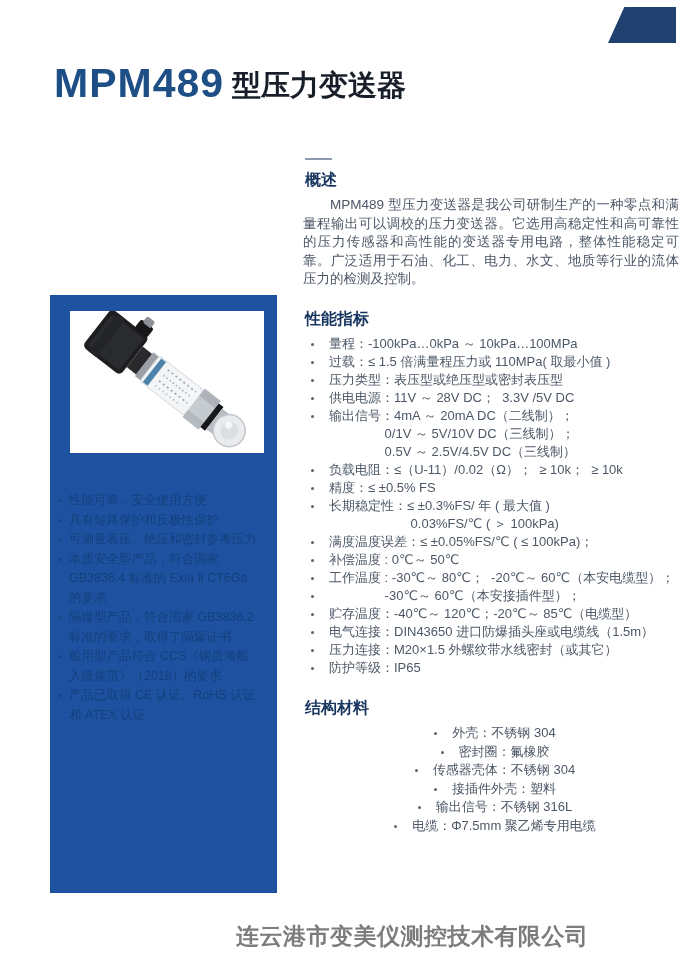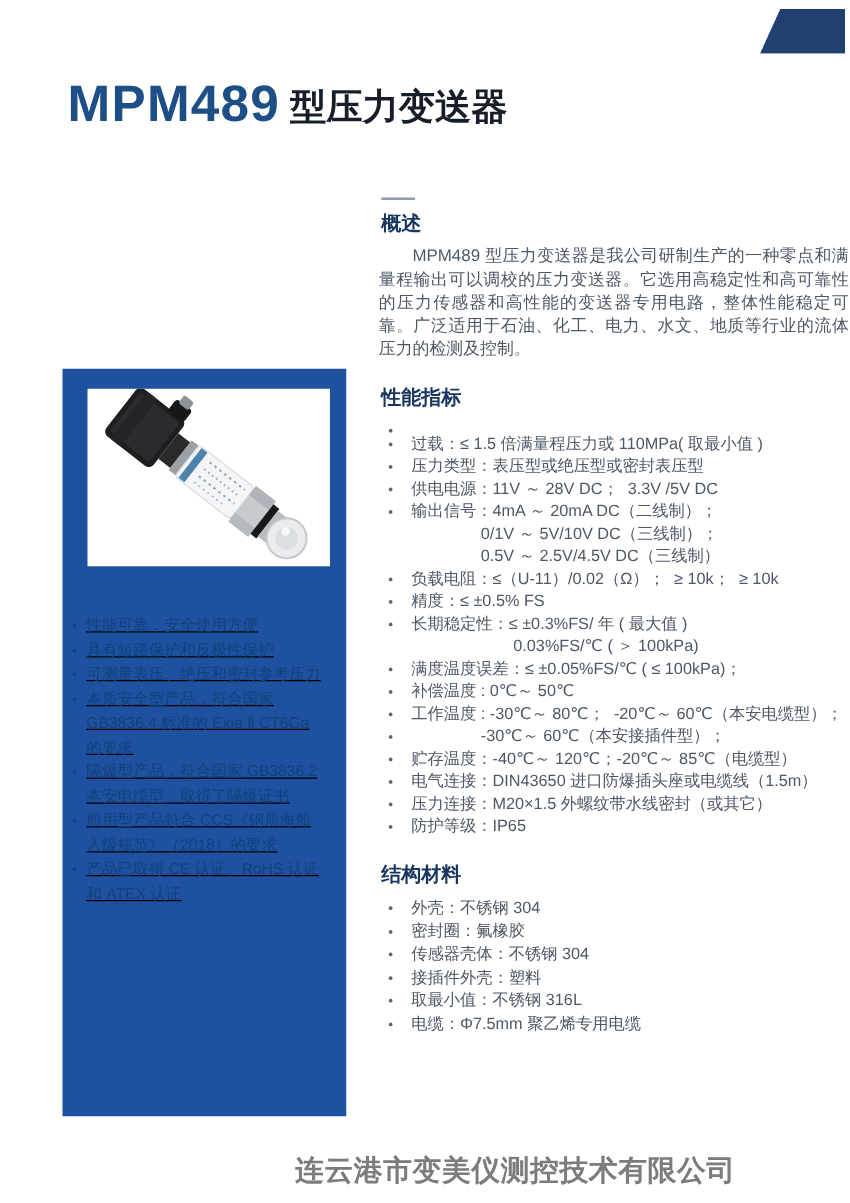--- a/index.html
+++ b/index.html
@@ -8,36 +8,36 @@
   
   .ribbon{position:absolute;top:7px;right:4px;width:68px;height:36px;background:#20406f;
           clip-path:polygon(24% 0,100% 0,100% 100%,0 100%);}
   
   .title{position:absolute;left:54px;top:60px;white-space:nowrap;}
   .title .model{font-size:41px;font-weight:bold;color:#1d4e86;letter-spacing:1px;vertical-align:baseline;}
   .title .suffix{font-size:29px;font-weight:bold;color:#171e29;margin-left:8px;vertical-align:2px;}
   
   .panel{position:absolute;left:50px;top:295px;width:227px;height:598px;background:#1e52a0;}
   .photo-box{position:absolute;left:20px;top:16px;width:194px;height:142px;background:#ffffff;}
-  .features{position:absolute;left:0;top:196px;width:212px;padding:0 0 0 6px;text-decoration:underline;}
+  .features{position:absolute;left:0;top:196px;width:212px;padding:0 0 0 6px;}
   .feat-row{display:flex;align-items:flex-start;font-size:12.5px;line-height:19.5px;color:#14407c;}
   .feat-row .dot2{flex:0 0 3px;width:3px;height:3px;border-radius:50%;background:#16427f;margin:8px 8px 0 2px;}
   .feat-row .ftext{width:192px;}
   
   .content{position:absolute;left:287px;top:158px;width:378px;margin-left:14px;}
   .rule{width:27px;height:2px;background:#8e9aae;margin:0 0 11px 4px;}
   .sec-h{font-size:16px;font-weight:bold;color:#17355f;line-height:18px;margin:0 0 7px 4px;}
   .overview-p{font-size:13.5px;line-height:18.6px;color:#4d5866;text-align:justify;
               text-indent:2em;margin:0 0 0 2px;width:376px;}
   .gap1{height:21px;} .gap2{height:22px;}
   .spec-row,.mat-row{display:flex;align-items:flex-start;font-size:13px;line-height:18px;color:#4d5866;padding-left:10px;}
   .dot{flex:0 0 3px;width:3px;height:3px;border-radius:50%;background:#5a6472;margin:8px 15px 0 0;}
   .dot.hide{visibility:hidden;}
   .stext{white-space:pre;}
-  .mat-row{line-height:18.6px;}
+  .mat-row{line-height:18.6px;justify-content:center;}
   
   .watermark{position:absolute;left:236px;top:921px;font-size:23px;font-weight:bold;
              color:#7c7c7c;letter-spacing:0.5px;white-space:nowrap;}
 </style>
 </head>
 <body>
 
 <div class="ribbon"></div>
 
 <div class="title">
@@ -93,21 +93,21 @@
       <div class="feat-row">
         <span class="dot2"></span>
         <span class="ftext">可测量表压、绝压和密封参考压力</span>
       </div>
       <div class="feat-row">
         <span class="dot2"></span>
         <span class="ftext">本质安全型产品，符合国家 GB3836.4 标准的 Exia Ⅱ CT6Ga 的要求</span>
       </div>
       <div class="feat-row">
         <span class="dot2"></span>
-        <span class="ftext">隔爆型产品，符合国家 GB3836.2 本安电缆型，取得了隔爆证书</span>
+        <span class="ftext">隔爆型产品，符合国家 GB3836.2 标准的要求，取得了隔爆证书</span>
       </div>
       <div class="feat-row">
         <span class="dot2"></span>
         <span class="ftext">船用型产品符合 CCS《钢质海船入级规范》（2018）的要求</span>
       </div>
       <div class="feat-row">
         <span class="dot2"></span>
         <span class="ftext">产品已取得 CE 认证、RoHS 认证和 ATEX 认证</span>
       </div>
     </div>
@@ -115,20 +115,21 @@
 
 <div class="content">
   <div class="rule"></div>
   <div class="sec-h">概述</div>
   <p class="overview-p">MPM489 型压力变送器是我公司研制生产的一种零点和满量程输出可以调校的压力变送器。它选用高稳定性和高可靠性的压力传感器和高性能的变送器专用电路，整体性能稳定可靠。广泛适用于石油、化工、电力、水文、地质等行业的流体压力的检测及控制。</p>
   <div class="gap1"></div>
   <div class="sec-h">性能指标</div>
   <div id="spec-list">
       <div class="spec-row">
         <span class="dot"></span>
+        <span class="stext">量程：-100kPa…0kPa ～ 10kPa…100MPa</span>
       </div>
       <div class="spec-row">
         <span class="dot"></span>
         <span class="stext">过载：≤ 1.5 倍满量程压力或 110MPa( 取最小值 )</span>
       </div>
       <div class="spec-row">
         <span class="dot"></span>
         <span class="stext">压力类型：表压型或绝压型或密封表压型</span>
       </div>
       <div class="spec-row">
@@ -210,21 +211,21 @@
       <div class="mat-row">
         <span class="dot"></span>
         <span class="stext">传感器壳体：不锈钢 304</span>
       </div>
       <div class="mat-row">
         <span class="dot"></span>
         <span class="stext">接插件外壳：塑料</span>
       </div>
       <div class="mat-row">
         <span class="dot"></span>
-        <span class="stext">取最小值：不锈钢 316L</span>
+        <span class="stext">输出信号：不锈钢 316L</span>
       </div>
       <div class="mat-row">
         <span class="dot"></span>
         <span class="stext">电缆：Φ7.5mm 聚乙烯专用电缆</span>
       </div>
     </div>
 </div>
 
 <div class="watermark">连云港市变美仪测控技术有限公司</div>
 

